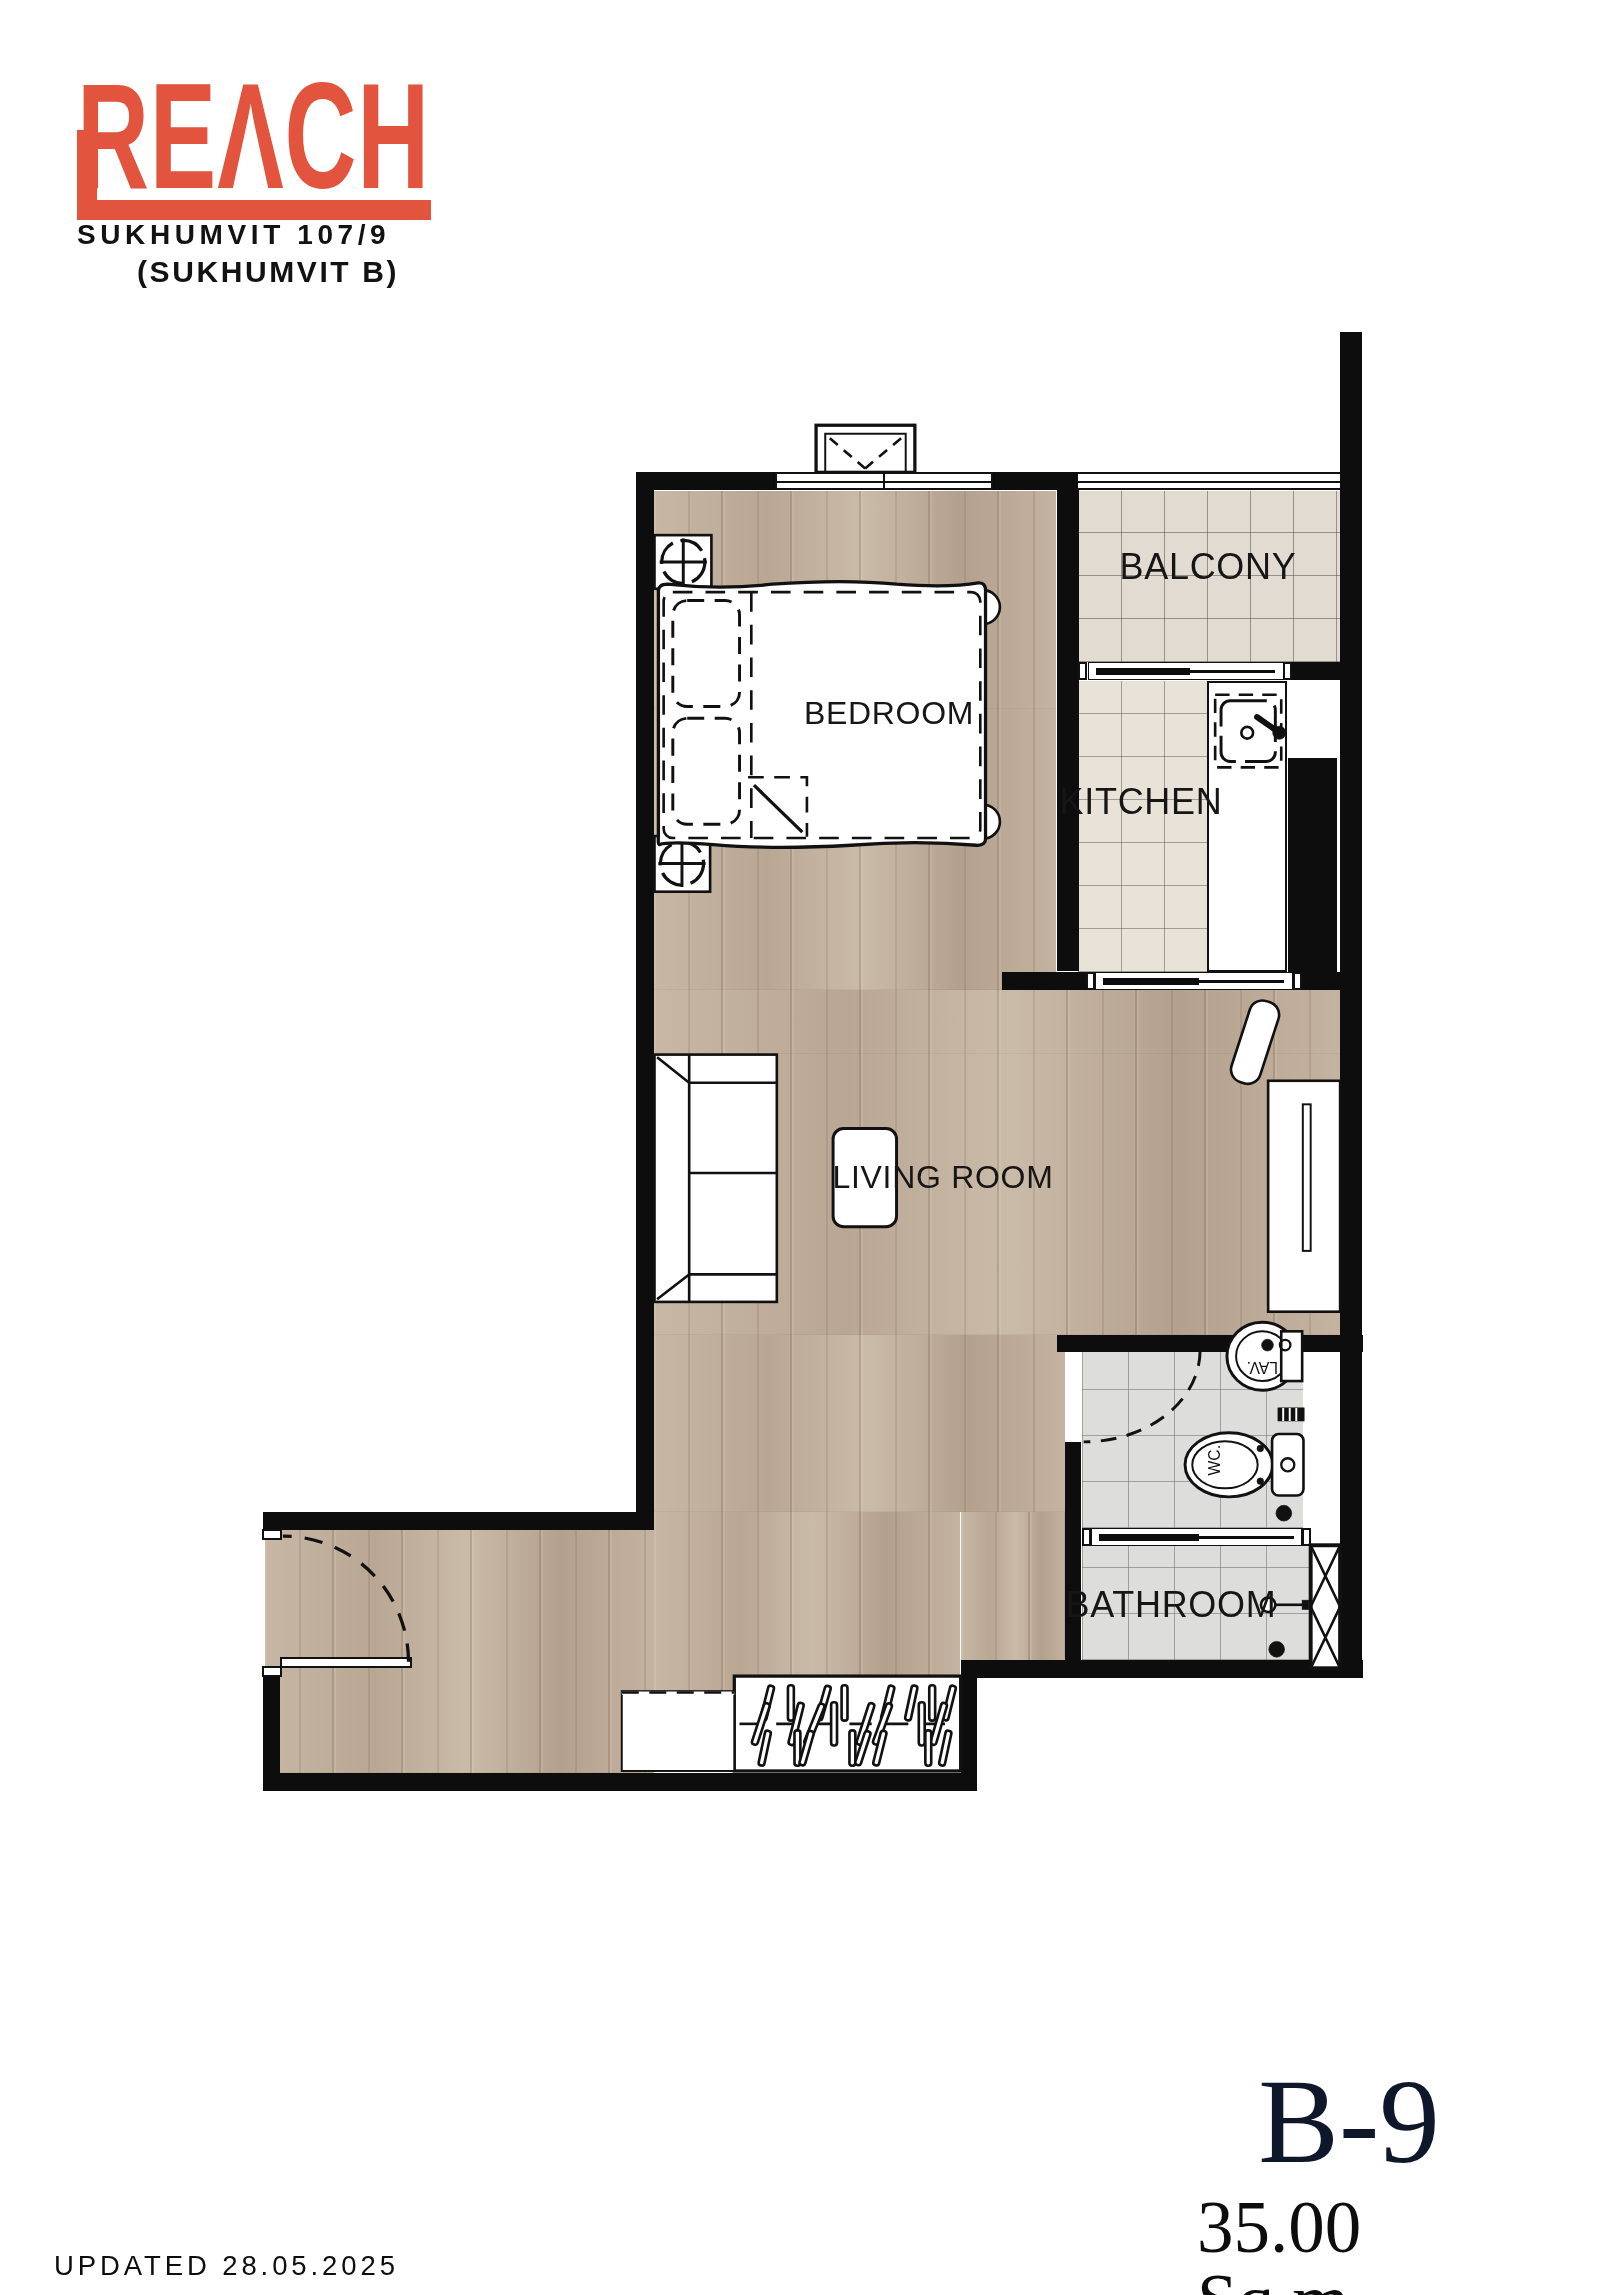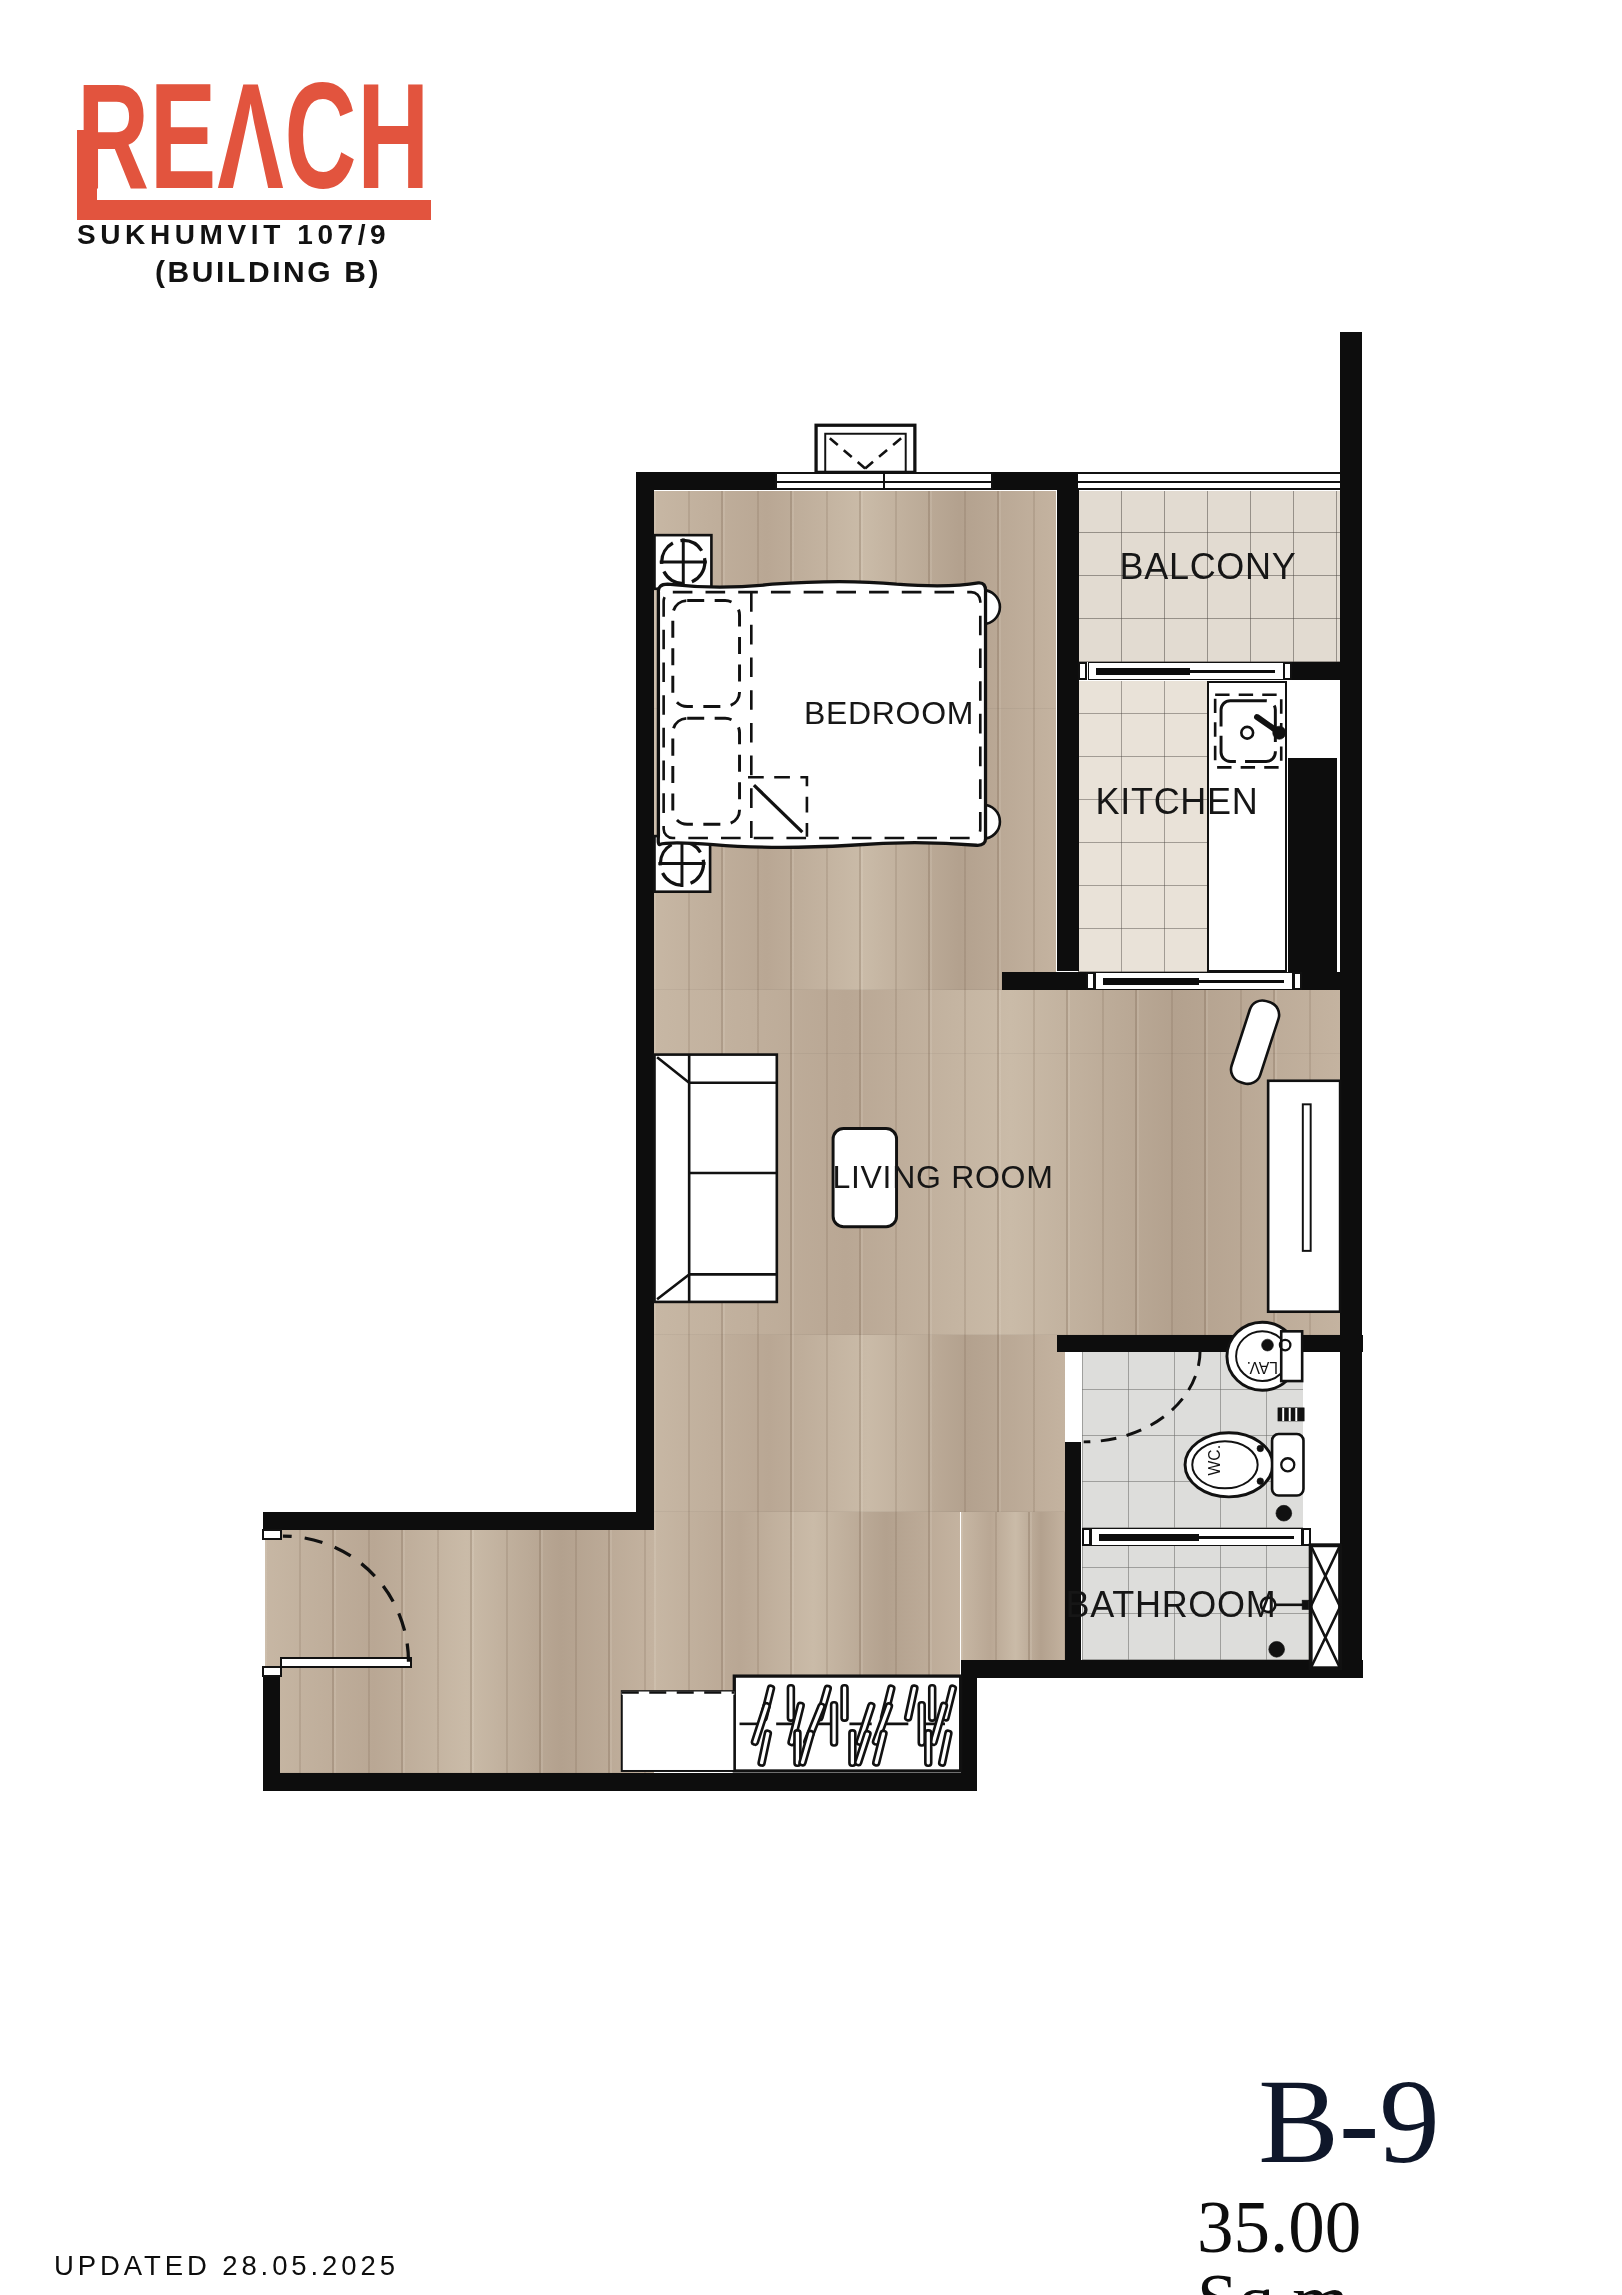--- a/index.html
+++ b/index.html
@@ -45,21 +45,21 @@
 </head>
 <body>
 
 <div id="canvas">
 
   <div>
     <div class="brand" style="left:77px;top:60px;">REΛCH</div>
     <div class="abs" style="left:77px;top:130px;width:19.6px;height:90px;background:#E2543E;"></div>
     <div class="abs" style="left:77px;top:200px;width:354px;height:20px;background:#E2543E;"></div>
     <div class="proj" style="left:77px;top:221px;">SUKHUMVIT 107/9</div>
-    <div class="bldg" style="left:268px;top:257px;transform:translateX(-50%);">(BUILDING B)</div>
+    <div class="bldg" style="left:268px;top:257px;transform:translateX(-50%);">(SUKHUMVIT B)</div>
   </div>
 
   <div class="wood" style="left:654px;top:491px;width:402px;height:499px;"></div>
   <div class="wood" style="left:654px;top:990px;width:686px;height:345px;"></div>
   <div class="wood" style="left:654px;top:1335px;width:411px;height:177px;"></div>
   <div class="wood" style="left:654px;top:1512px;width:306px;height:180px;"></div>
   <div class="wood" style="left:961px;top:1512px;width:105px;height:149px;"></div>
   <div class="wood" style="left:265px;top:1529px;width:389px;height:244px;"></div>
 
   <div class="tile-balc" style="left:1078px;top:491px;width:262px;height:171px;"></div>
@@ -246,21 +246,21 @@
     <g>
       <rect x="950" y="2585" width="172" height="122" fill="#fff" stroke-width="3"></rect>
       <path d="M950 2588 H1122" stroke="#fff" stroke-width="5"></path>
       <path d="M950 2587 H1122" stroke-width="4" stroke-dasharray="26 16"></path>
     </g>
   </svg>
 
   <div class="room-label big" style="left:857px;top:713px;margin-left:32px;">BEDROOM</div>
   <div class="room-label big" style="left:895px;top:1177px;margin-left:48px;">LIVING ROOM</div>
   <div class="room-label" style="left:1208px;top:567px;">BALCONY</div>
-  <div class="room-label" style="left:1141px;top:802px;margin-left:36px;">KITCHEN</div>
+  <div class="room-label" style="left:1141px;top:802px;">KITCHEN</div>
   <div class="room-label" style="left:1171px;top:1605px;">BATHROOM</div>
 
   <div class="unit-code" style="left:1349px;top:2061px;">B-9</div>
   <div class="unit-area" style="left:1339px;top:2191px;">35.00 Sq.m.</div>
 
   <div class="updated" style="left:30px;top:2252px;margin-left:24px;">UPDATED 28.05.2025</div>
 
 </div>
 
 

